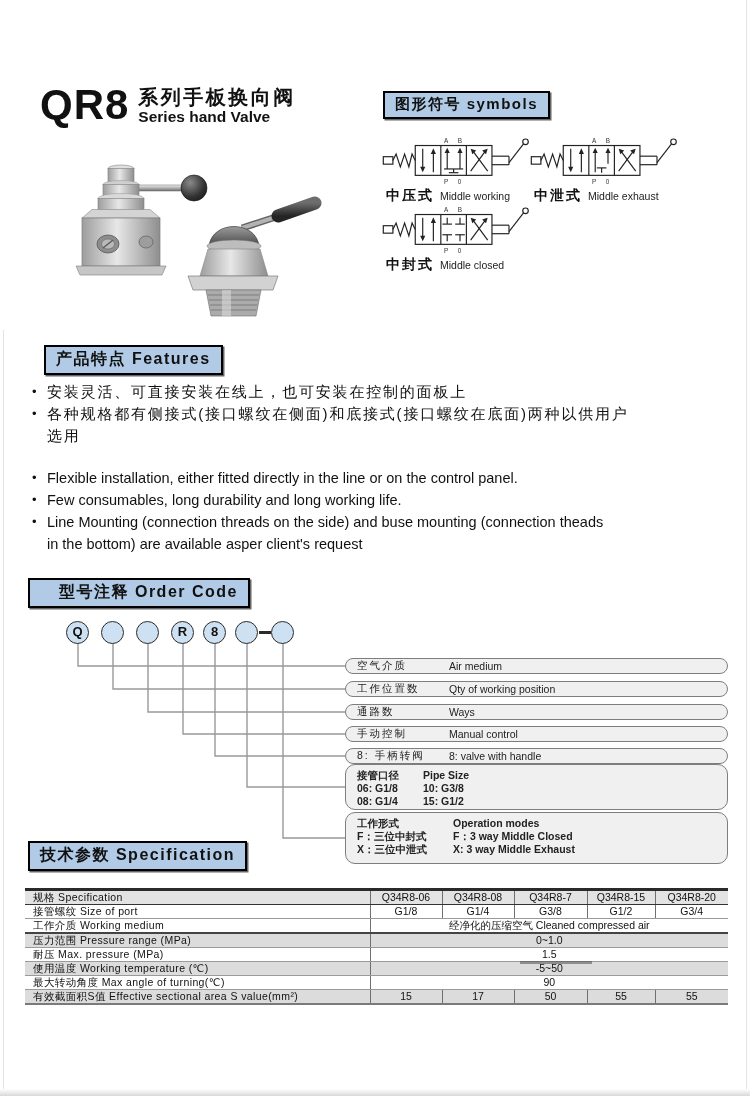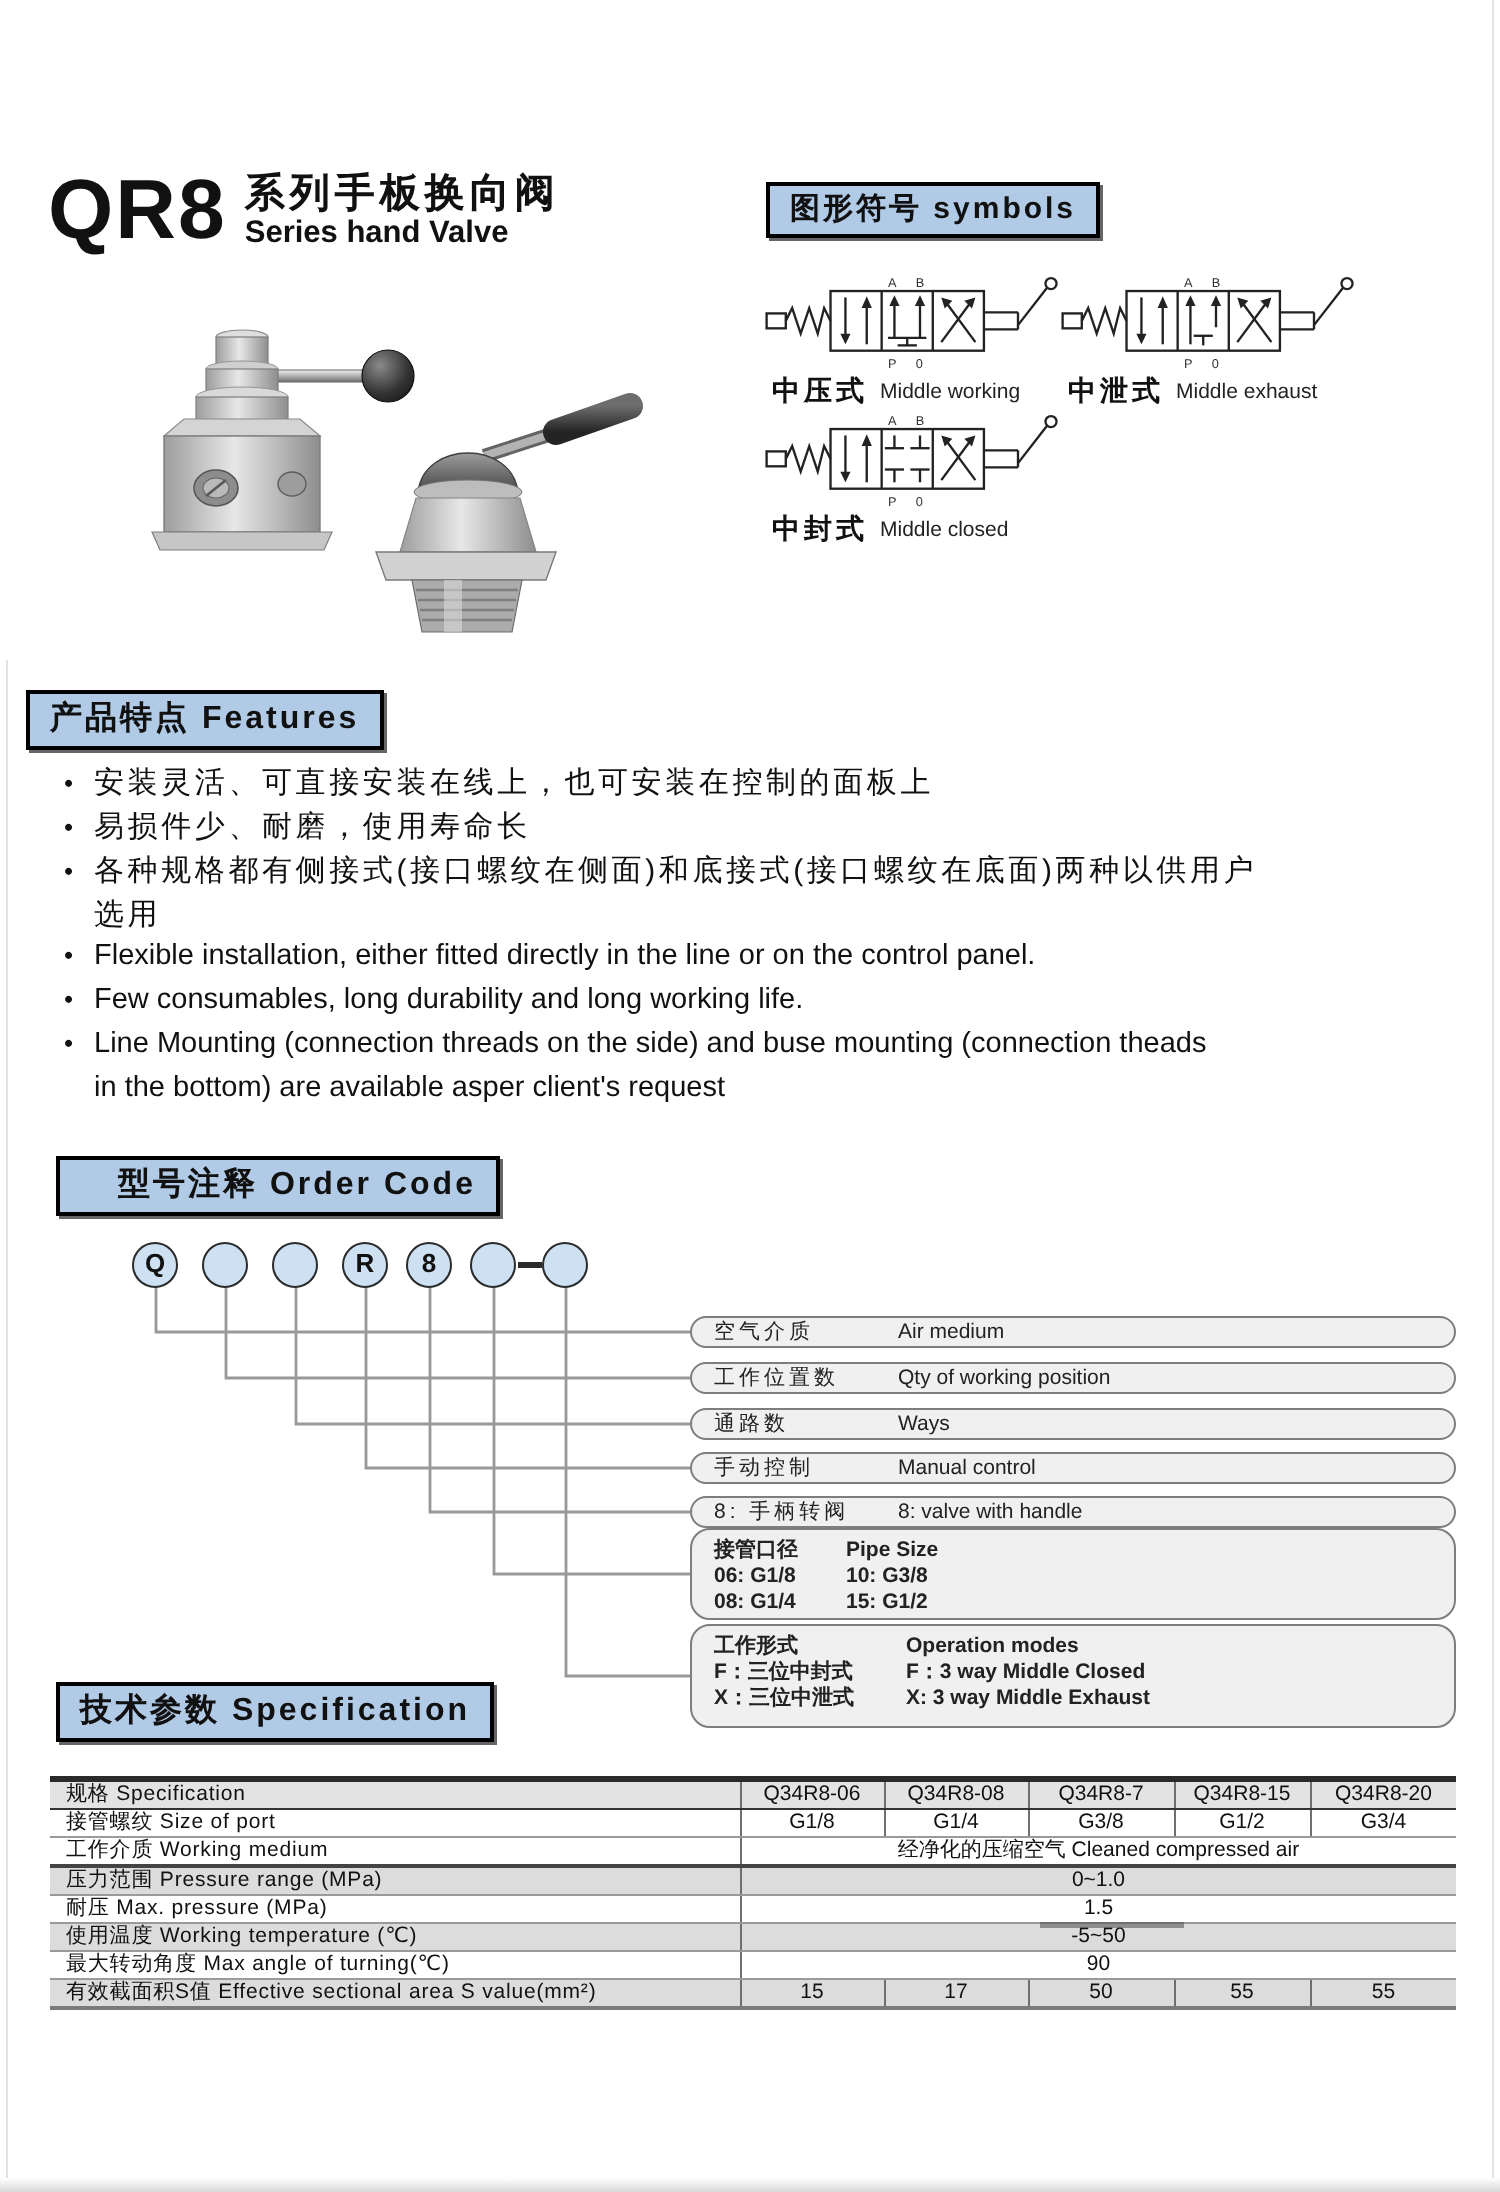--- a/index.html
+++ b/index.html
@@ -8,34 +8,34 @@
     position:relative; width:750px; height:1096px; background:#ffffff;
     font-family:"Liberation Sans","DejaVu Sans",sans-serif; color:#111;
     overflow:hidden; margin:0 auto;
   }
   
   .edge-l { position:absolute; left:3px; top:330px; width:1px; height:766px; background:#e2e2e2; }
   .edge-r { position:absolute; left:746px; top:0; width:1px; height:1096px; background:#e4e4e4; }
   .edge-b { position:absolute; left:0; top:1089px; width:750px; height:7px; background:linear-gradient(#ffffff,#d8d8d8); }
 
   
-  .brand { position:absolute; left:24px; top:84px; display:flex; }
+  .brand { position:absolute; left:40px; top:84px; display:flex; }
   .title-code { font-size:42px; font-weight:bold; line-height:42px; letter-spacing:1px; }
   .title-text { margin-left:9px; padding-top:3px; }
   .title-cn { font-size:20px; font-weight:bold; letter-spacing:2.5px; line-height:21px; }
   .title-en { font-size:15.5px; font-weight:bold; line-height:18px; }
 
   
   .sec-header {
     position:absolute; background:#b1cbe7; border:2px solid #000;
     box-shadow:1.5px 1.5px 0 rgba(20,20,20,.65);
     font-size:16px; font-weight:bold; padding:2px 10px 3px 10px; letter-spacing:1.5px; white-space:nowrap;
   }
   #hdr-symbols { left:383px; top:91px; font-size:15px; }
-  #hdr-features { left:13px; top:345px;text-align:right; }
+  #hdr-features { left:44px; top:345px;text-align:right; }
   #hdr-order { left:28px; top:578px;padding-left:29px; }
   #hdr-spec { left:28px; top:841px; }
 
   
   .sym { position:absolute; width:165px; }
   #sym-working { left:380px; top:137px; }
   #sym-exhaust { left:528px; top:137px; }
   #sym-closed  { left:380px; top:206px; }
   .sym svg { display:block; }
   .sym-label { display:flex; align-items:center; margin-top:1px; margin-left:6px; }
@@ -291,21 +291,20 @@
         <line x1="137" y1="144" x2="186" y2="144" stroke="#7e7e7e" stroke-width="1.2"></line>
         <line x1="138" y1="149" x2="185" y2="149" stroke="#7e7e7e" stroke-width="1.2"></line>
         <line x1="139" y1="154" x2="184" y2="154" stroke="#7e7e7e" stroke-width="1.2"></line>
         <rect x="150" y="134" width="9" height="26" fill="#dedede" opacity=".55"></rect>
       </g>
     </svg>
   </div>
 
   <ul class="feat-list" id="feat-cn">
     <li>安装灵活、可直接安装在线上，也可安装在控制的面板上</li>
-    <li>易损件少、耐磨，使用寿命长</li>
     <li>各种规格都有侧接式(接口螺纹在侧面)和底接式(接口螺纹在底面)两种以供用户选用</li>
   </ul>
   <ul class="feat-list" id="feat-en">
     <li>Flexible installation, either fitted directly in the line or on the control panel.</li>
     <li>Few consumables, long durability and long working life.</li>
     <li>Line Mounting  (connection threads on the side) and buse mounting (connection theads in the bottom) are available asper client's request</li>
   </ul>
 
   <svg id="oc-lines">
     <polyline points="78,643 78,666 345,666"></polyline>

